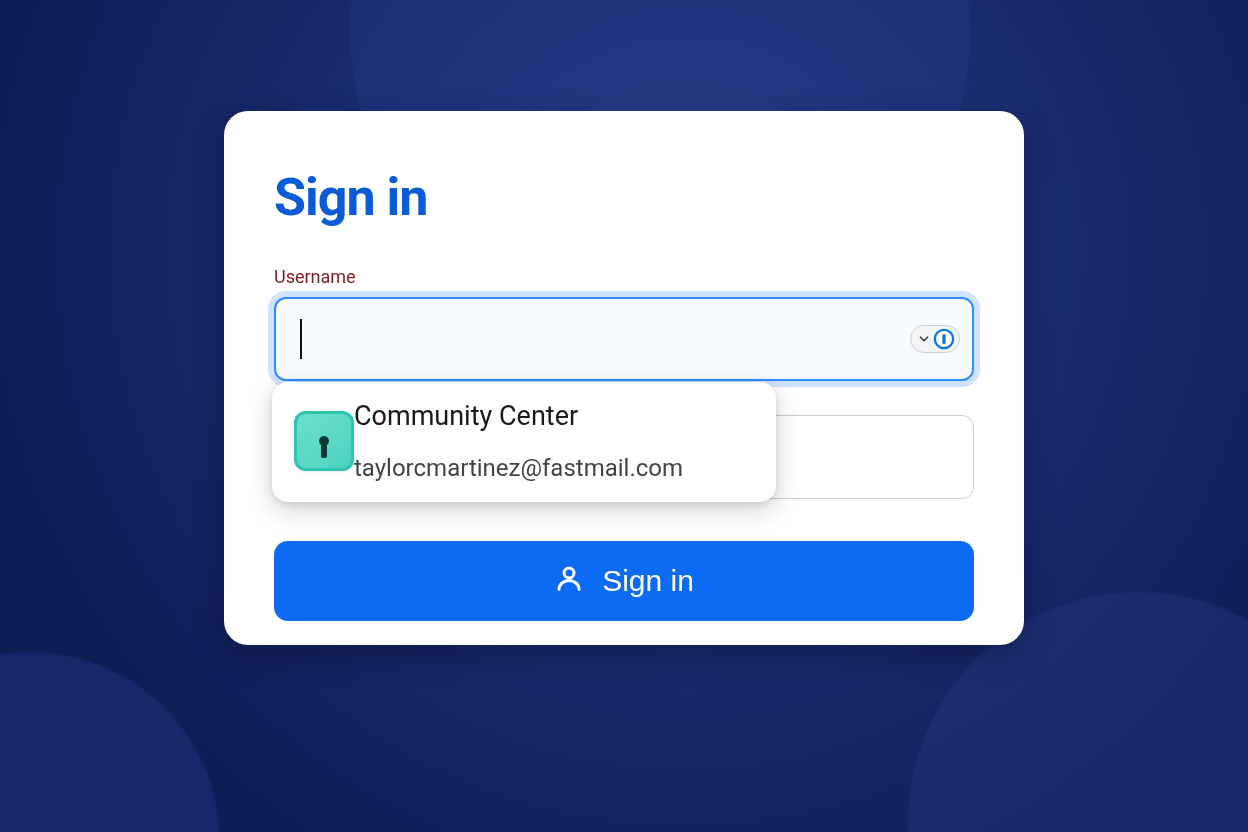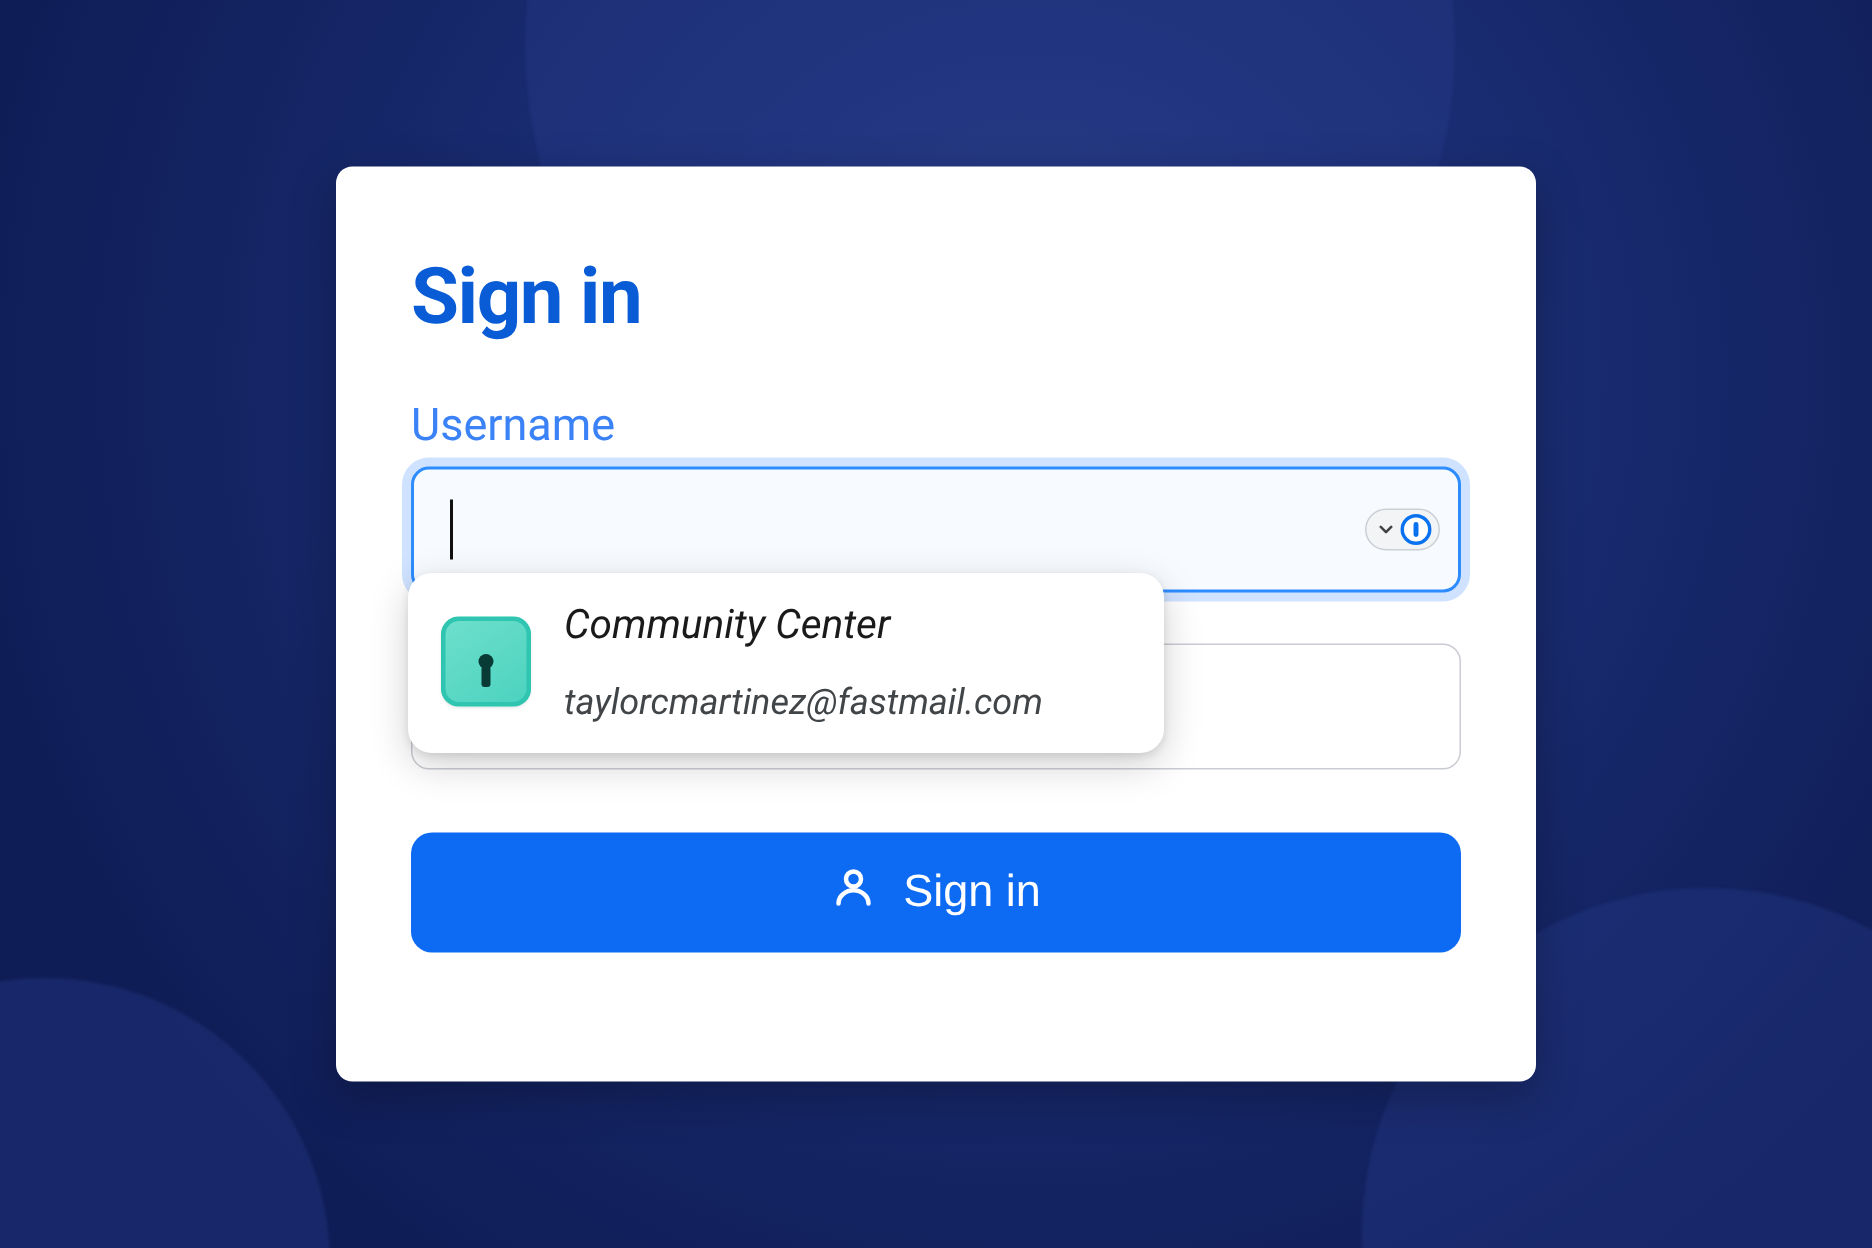--- a/index.html
+++ b/index.html
@@ -16,38 +16,38 @@
   }
   .bg-bubble.b1 { width: 620px; height: 620px; top: -280px; left: 350px; }
   .bg-bubble.b2 { width: 460px; height: 460px; bottom: -220px; right: -120px; }
   .bg-bubble.b3 { width: 380px; height: 380px; bottom: -200px; left: -160px; }
 
   .card {
     position: absolute;
     left: 224px;
     top: 111px;
     width: 800px;
-    height: 610px;
+    height: 534px;
     background: #ffffff;
-    border-radius: 11px;
+    border-radius: 24px;
     box-shadow: 0 10px 30px rgba(0,0,0,0.25);
     padding: 56px 50px 50px 50px;
   }
 
   .title {
     font-size: 52px;
     font-weight: 700;
     color: #0a5cd6;
     letter-spacing: -1px;
     margin-bottom: 38px;
   }
 
   .field-label {
-    font-size: 30px;
-    color: #3b82f6;
+    font-size: 18px;
+    color: #7f1d1d;
     font-weight: 400;
     margin-bottom: 10px;
     display: block;
   }
 
   .input-wrap {
     position: relative;
     margin-bottom: 34px;
   }
 
@@ -105,23 +105,21 @@
     position: absolute;
     left: 48px;
     top: 271px;
     width: 504px;
     background: #ffffff;
     border-radius: 16px;
     box-shadow: 0 8px 26px rgba(0,0,0,0.18), 0 2px 6px rgba(0,0,0,0.10);
     padding: 18px 22px 20px 22px;
     display: flex;
     align-items: center;
-    gap: 22px;
     z-index: 10;
-    font-style: italic;
   }
   .vault-icon {
     width: 60px;
     height: 60px;
     border-radius: 12px;
     background: linear-gradient(145deg, #6fe0cc, #4ad2bf);
     display: flex;
     align-items: center;
     justify-content: center;
     box-shadow: inset 0 0 0 3px #2fc5b1, 0 1px 2px rgba(0,0,0,0.1);

